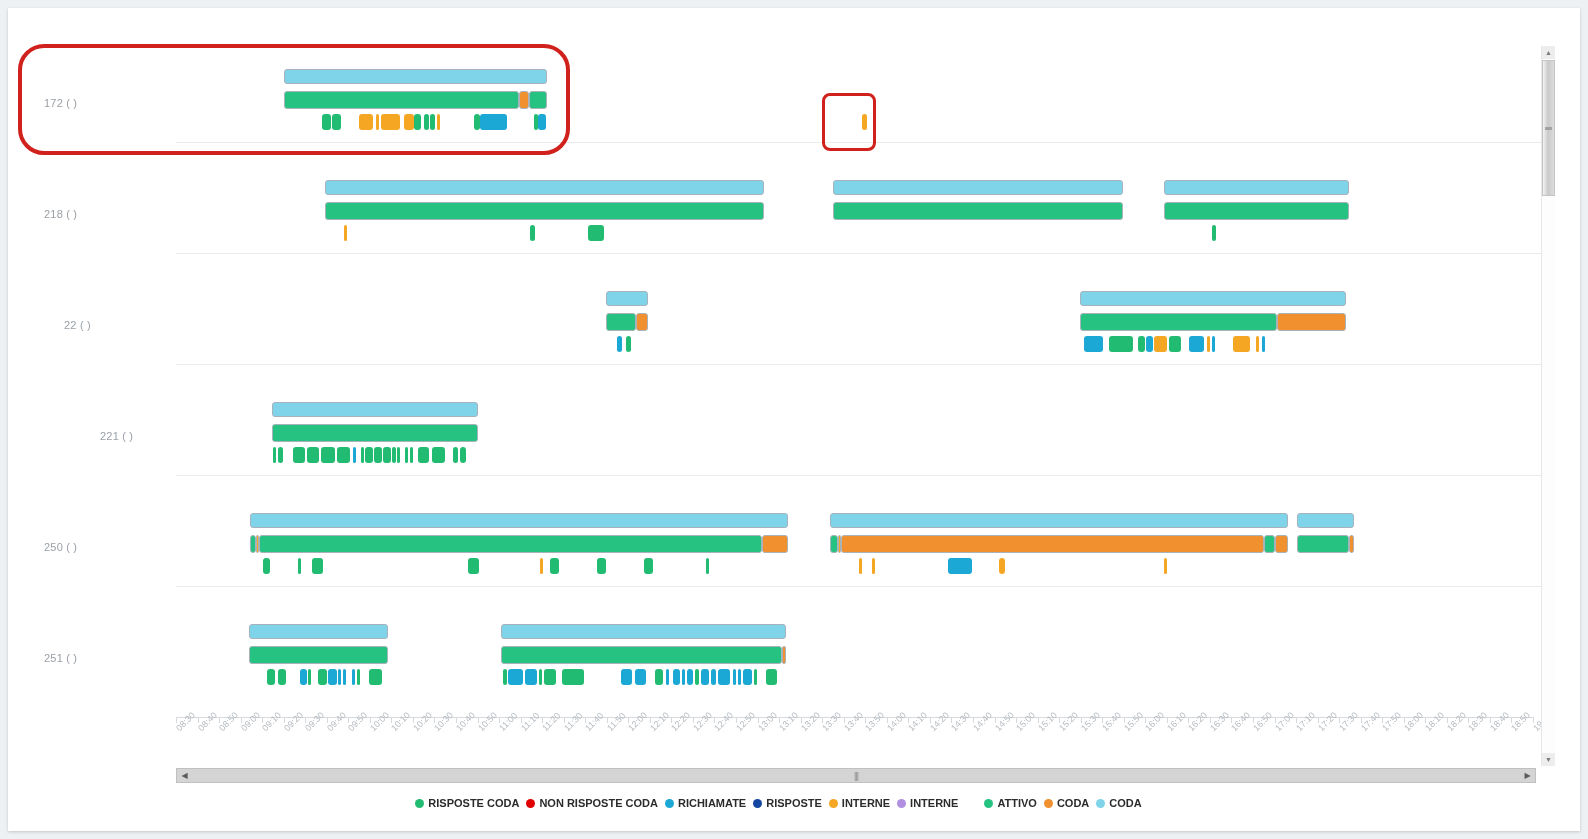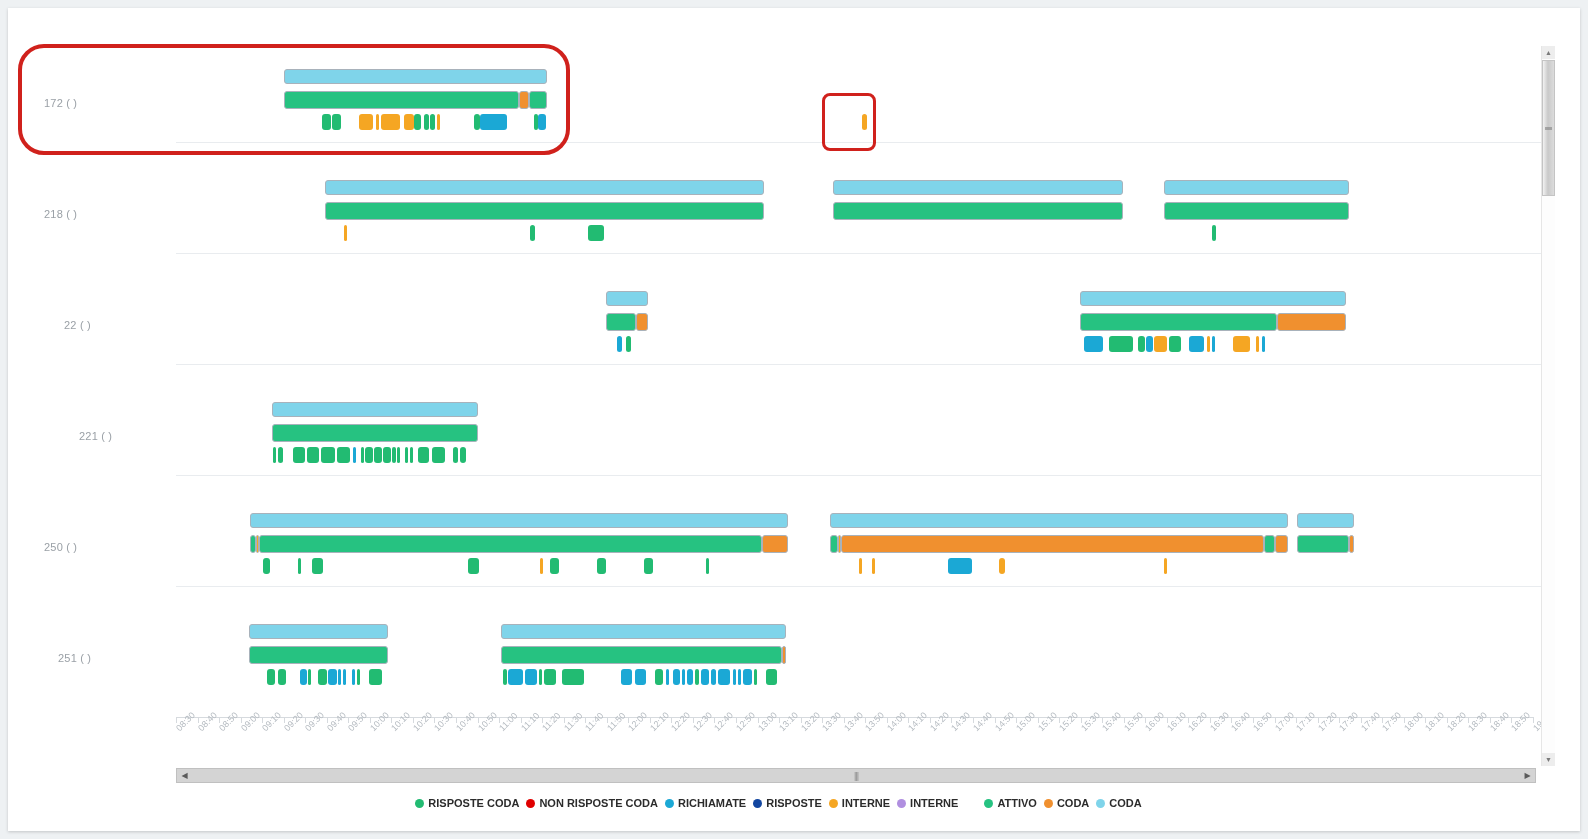--- a/index.html
+++ b/index.html
@@ -61,23 +61,23 @@
           <div class="rowline" style="top: 104px;"></div>
           <div class="rowline" style="top: 215px;"></div>
           <div class="rowline" style="top: 326px;"></div>
           <div class="rowline" style="top: 437px;"></div>
           <div class="rowline" style="top: 548px;"></div>
         </div>
       <div id="rowlabels">
           <div class="row-label" style="top: 59px; left: 28px;">172 (                    )</div>
           <div class="row-label" style="top: 170px; left: 28px;">218 (                    )</div>
           <div class="row-label" style="top: 281px; left: 48px;">22 (                    )</div>
-          <div class="row-label" style="top: 392px; left: 63px;">221 (                    )</div>
+          <div class="row-label" style="top: 392px; left: 84px;">221 (                    )</div>
           <div class="row-label" style="top: 503px; left: 28px;">250 (                    )</div>
-          <div class="row-label" style="top: 614px; left: 42px;">251 (                    )</div>
+          <div class="row-label" style="top: 614px; left: 28px;">251 (                    )</div>
         </div>
       <div id="bars">
           <div class="seg login" style="left: 268px; width: 263px; top: 31px; height: 15px; background: rgb(127, 212, 234);"></div>
           <div class="seg stato" style="left: 268px; width: 235px; top: 53px; height: 18px; background: rgb(38, 194, 129);"></div>
           <div class="seg stato" style="left: 503px; width: 10px; top: 53px; height: 18px; background: rgb(240, 144, 47);"></div>
           <div class="seg stato" style="left: 513px; width: 18px; top: 53px; height: 18px; background: rgb(38, 194, 129);"></div>
           <div class="seg " style="left: 306px; width: 9px; top: 76px; height: 16px; background: rgb(34, 187, 114);"></div>
           <div class="seg " style="left: 316px; width: 9px; top: 76px; height: 16px; background: rgb(34, 187, 114);"></div>
           <div class="seg " style="left: 343px; width: 14px; top: 76px; height: 16px; background: rgb(245, 166, 35);"></div>
           <div class="seg " style="left: 360px; width: 3px; top: 76px; height: 16px; background: rgb(245, 166, 35);"></div>

